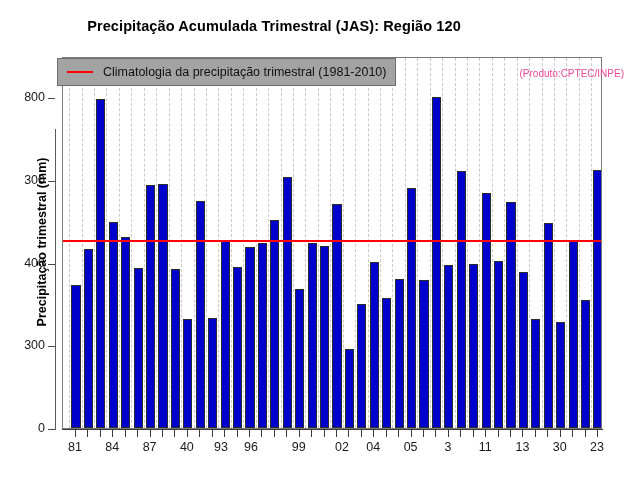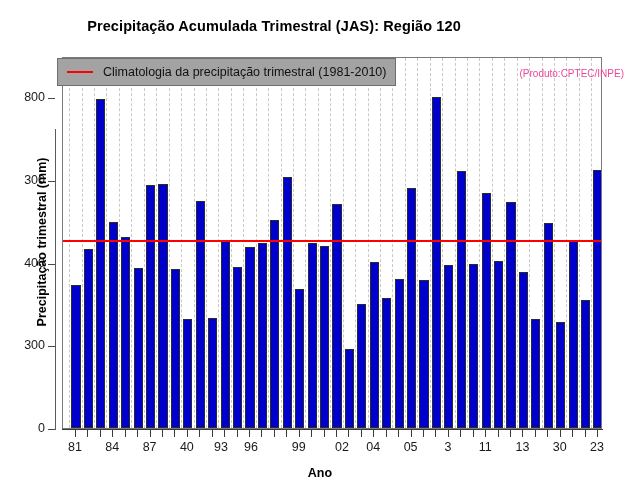--- a/index.html
+++ b/index.html
@@ -367,21 +367,20 @@
       <div class="xtick-label" style="left: 373.32px;">04</div>
       <div class="xtick-label" style="left: 410.61px;">05</div>
       <div class="xtick-label" style="left: 447.9px;">3</div>
       <div class="xtick-label" style="left: 485.19px;">11</div>
       <div class="xtick-label" style="left: 522.48px;">13</div>
       <div class="xtick-label" style="left: 559.77px;">30</div>
       <div class="xtick-label" style="left: 597.06px;">23</div>
     </div>
 
   <div id="y-axis-title">Precipitação trimestral (mm)</div>
-  <div id="x-axis-title">Ano</div>
 
   <div id="legend-box" style="width: 339px;">
     <div id="legend-swatch"></div>
     <div id="legend-label">Climatologia da precipitação trimestral (1981-2010)</div>
   </div>
 
   <div id="credit">(Produto:CPTEC/INPE)</div>
 
 </div>
 

